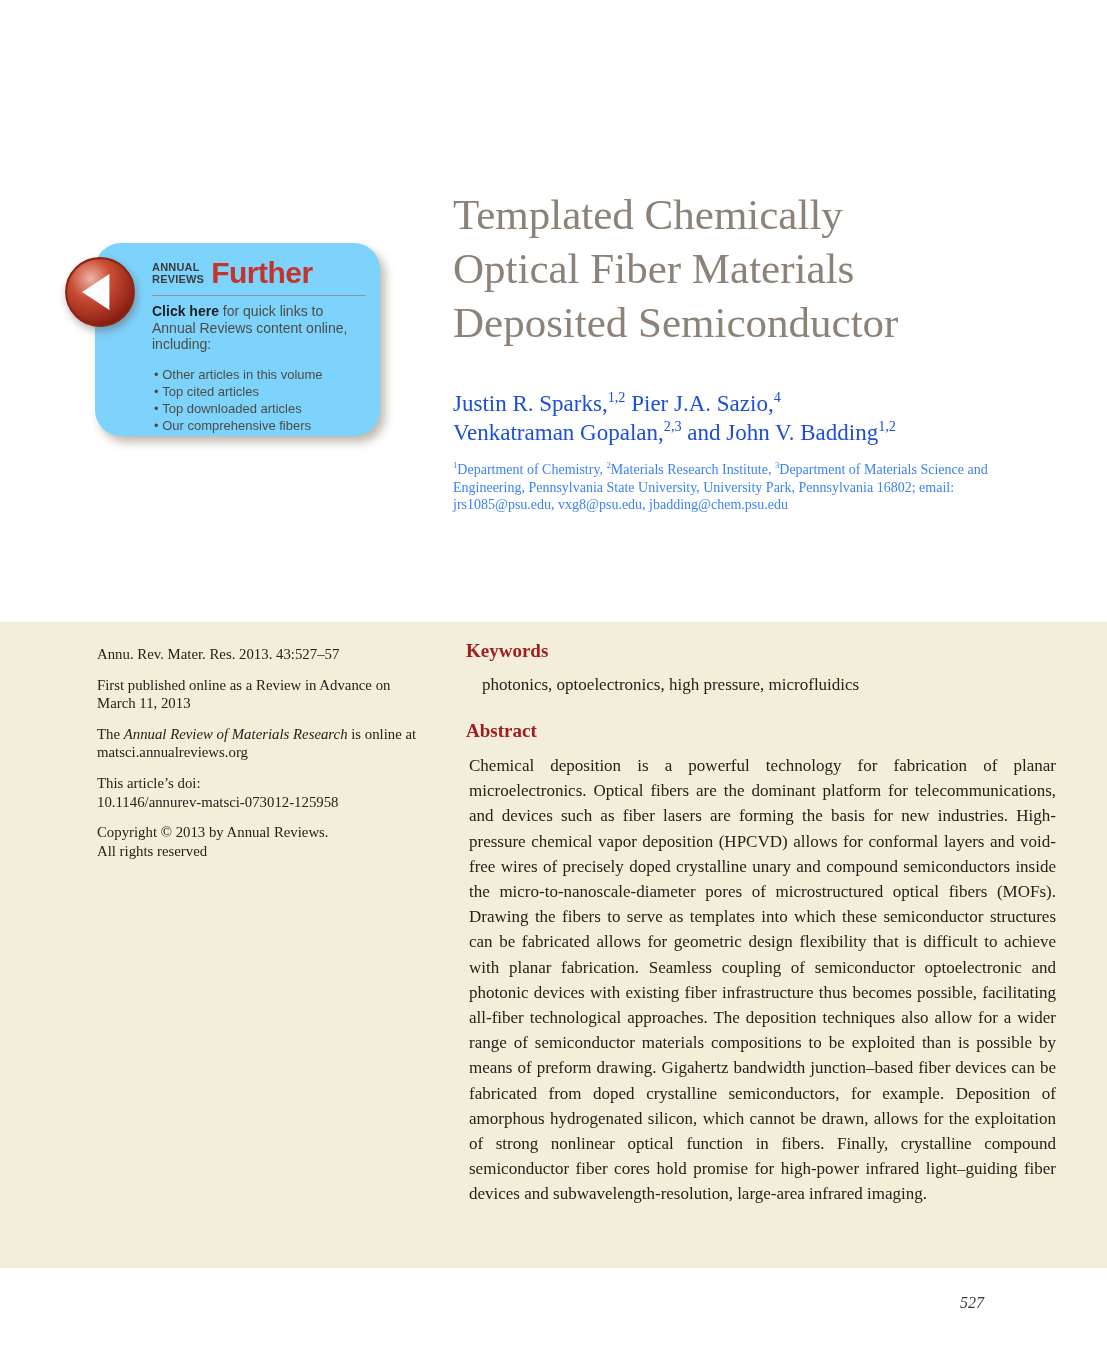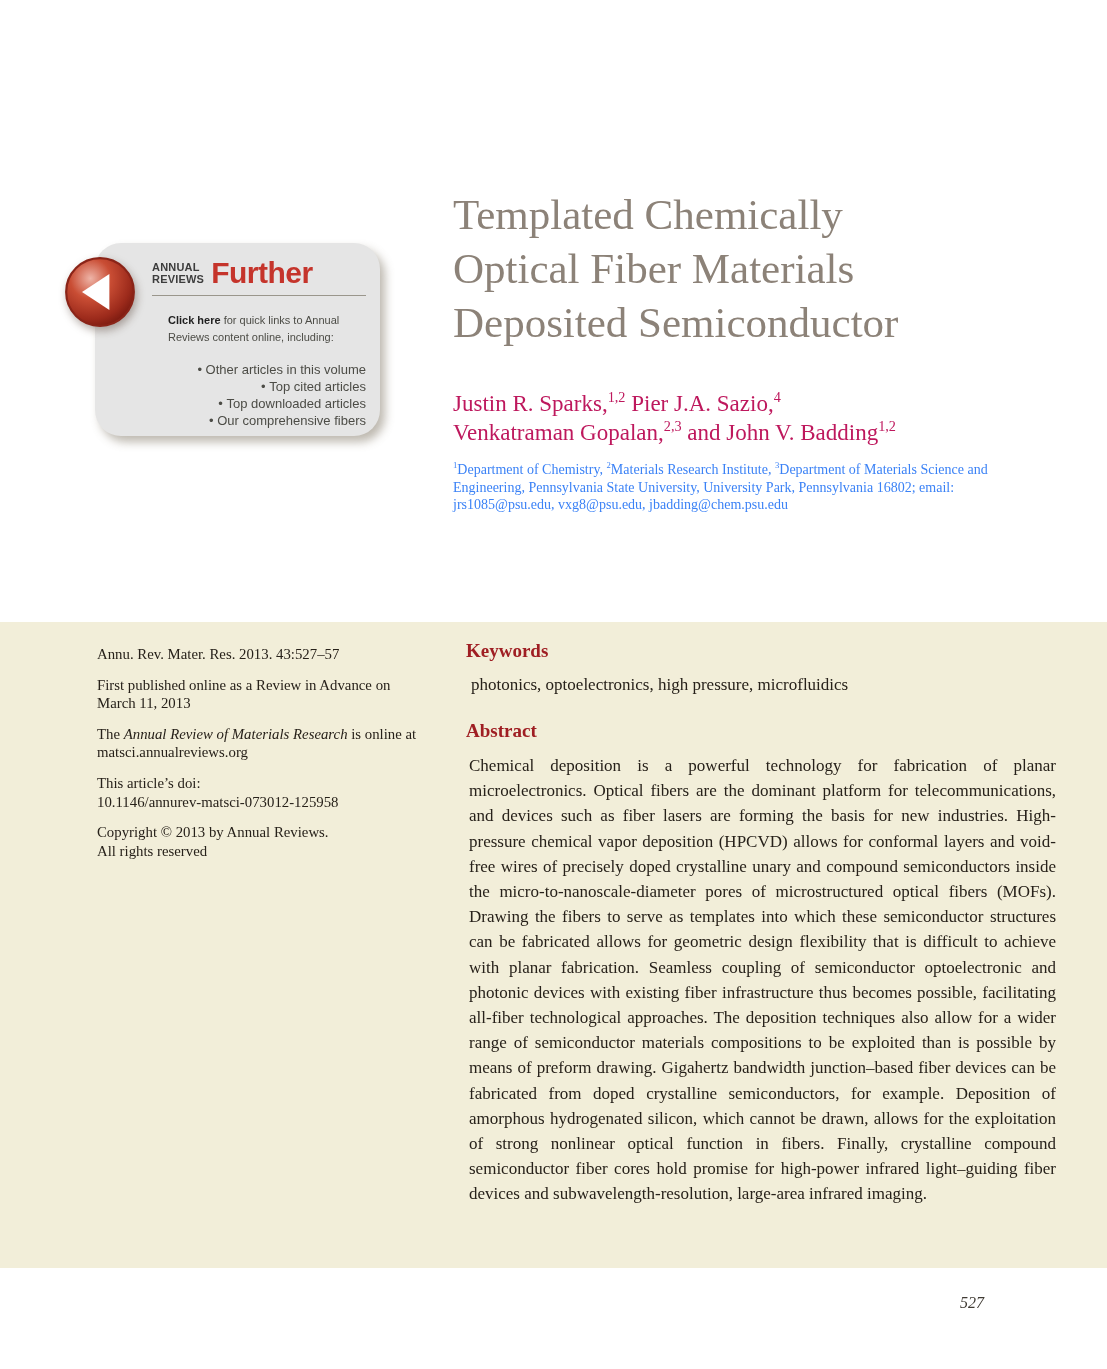--- a/index.html
+++ b/index.html
@@ -6,55 +6,55 @@
   .page {
     position:relative; width:1107px; height:1369px; background:#ffffff;
     font-family:"Liberation Serif", serif; overflow:hidden;
   }
   
   .band { position:absolute; left:0; top:622px; width:1107px; height:646px; background:#f2eed9; }
 
   
   .badge {
     position:absolute; left:95px; top:243px; width:285px; height:193px;
-    background:#e5e5e5; border-radius:26px;
+    background:#7dd3fc; border-radius:26px;
     box-shadow:5px 6px 10px rgba(110,100,80,.45);
     font-family:"Liberation Sans", sans-serif;
   }
   .badge-inner { padding:13px 14px 0 57px; }
   .logo {
     position:absolute; left:-31px; top:13px; width:72px; height:72px;
     filter:drop-shadow(2px 4px 4px rgba(90,70,60,.45));
   }
   .brand-row { display:flex; align-items:center; gap:7px; }
   .brand { font-size:11px; line-height:12px; font-weight:bold; color:#3d3d3d; letter-spacing:.2px; }
   .further { font-size:30px; font-weight:bold; color:#c5342b; letter-spacing:-.5px; }
   .badge-rule { border:none; border-top:1px solid #9a968c; margin:5px 0 7px 0; }
-  .badge-intro { font-size:11px; line-height:16.5px; color:#4c4c46; margin:16px; }
+  .badge-intro { font-size:14px; line-height:16.5px; color:#4c4c46; margin:0; }
   .badge-intro .strong { font-weight:bold; color:#1f1f1f; }
-  .badge-bullets { margin:13px 0 0 2px; padding:0; list-style:none; font-size:13px; line-height:17px; color:#4c4c46;text-align:right; }
+  .badge-bullets { margin:13px 0 0 2px; padding:0; list-style:none; font-size:13px; line-height:17px; color:#4c4c46; }
   .badge-bullets li::before { content:"\2022\00a0"; color:#4c4c46; }
 
   
   .title { position:absolute; left:453px; top:188px; width:610px; font-size:43px; line-height:54px; color:#8c8278; }
-  .authors { position:absolute; left:453px; top:389px; width:610px; font-size:23px; line-height:29px; color:#be185d; }
+  .authors { position:absolute; left:453px; top:389px; width:610px; font-size:23px; line-height:29px; color:#1d4ed8; }
   sup { font-size:62%; line-height:0; }
   .affils { position:absolute; left:453px; top:461px; width:600px; font-size:14px; line-height:17.6px; color:#3b82f6; }
   .affils p { margin:0 0 10px 0; }
 
   
   .sidebar { position:absolute; left:97px; top:645px; width:335px; font-size:14.8px; line-height:18.6px; color:#27211a; }
   .sidebar p { margin:0 0 12px 0; }
   .sidebar .line { display:block; }
   .it { font-style:italic; }
 
   
   .kw-col { position:absolute; left:466px; top:640px; width:593px; color:#27211a; }
   .h-red { font-size:19px; font-weight:bold; color:#9f1e23; margin:0 0 12px 0; }
-  .kw-text { font-size:17px; line-height:22px; margin:0 0 24px 5px; }
+  .kw-text { font-size:17px; line-height:22px; margin:0 0 24px 16px; }
   .abs-head { margin:0 0 11px 0; }
   .abs-text { font-size:17px; line-height:25.2px; text-align:justify; margin:3px; }
 
   .pagenum { position:absolute; left:960px; top:1294px; font-size:16px; font-style:italic; color:#3f3a33; }
 </style>
 </head>
 <body>
 
 <div class="page">
 

